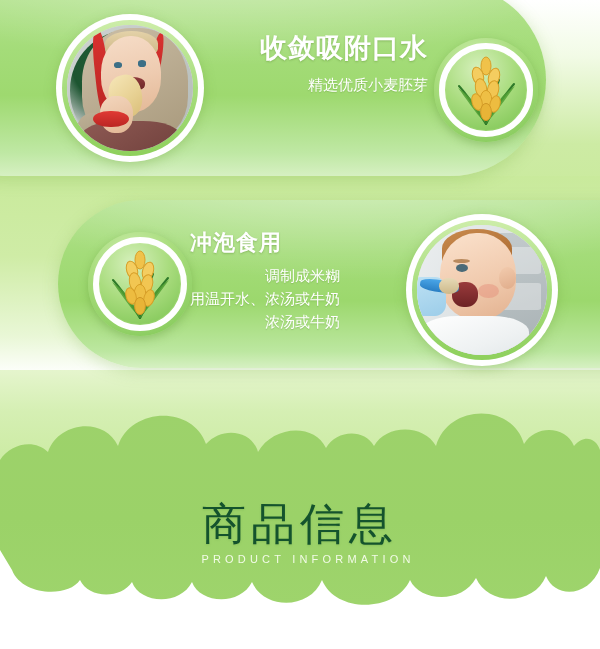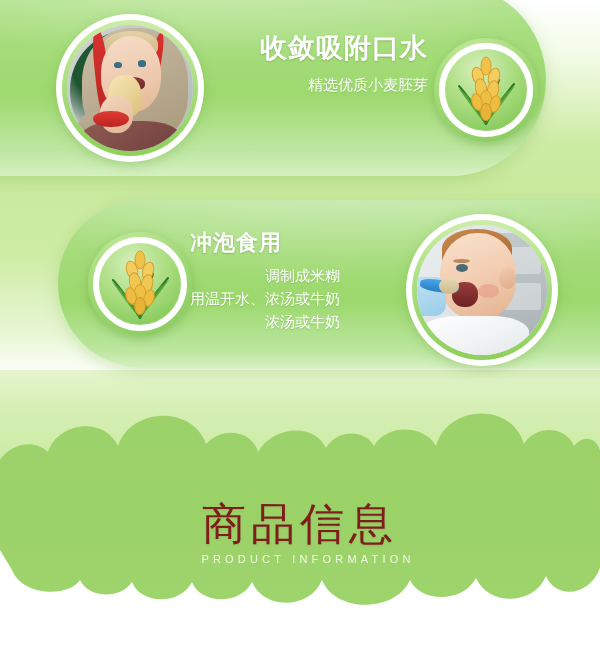--- a/index.html
+++ b/index.html
@@ -149,21 +149,21 @@
   .t1 .f-body{font-size:15px;margin-top:8px;}
   .t2{left:190px;top:228px;}
   .t2 .f-title{font-size:22px;}
   .t2 .f-body{font-size:15px;margin-top:7px;}
 
   
   .cloudband{position:absolute;left:0;top:400px;width:600px;height:249px;}
   .cloudband svg{display:block;}
   .bottom-title{
     position:absolute;left:0;top:495px;width:600px;text-align:center;
-    color:#7f1d1d;font-size:44px;font-weight:normal;letter-spacing:5px;
+    color:#14532d;font-size:44px;font-weight:normal;letter-spacing:5px;
     text-shadow:0 1px 2px rgba(110,160,70,.35);
   }
   .bottom-sub{
     position:absolute;left:0;top:553px;width:600px;text-align:center;
     color:#f2fbe7;font-size:11px;letter-spacing:4.2px;padding-left:8px;
   }
 </style>
 </head>
 <body>
 

